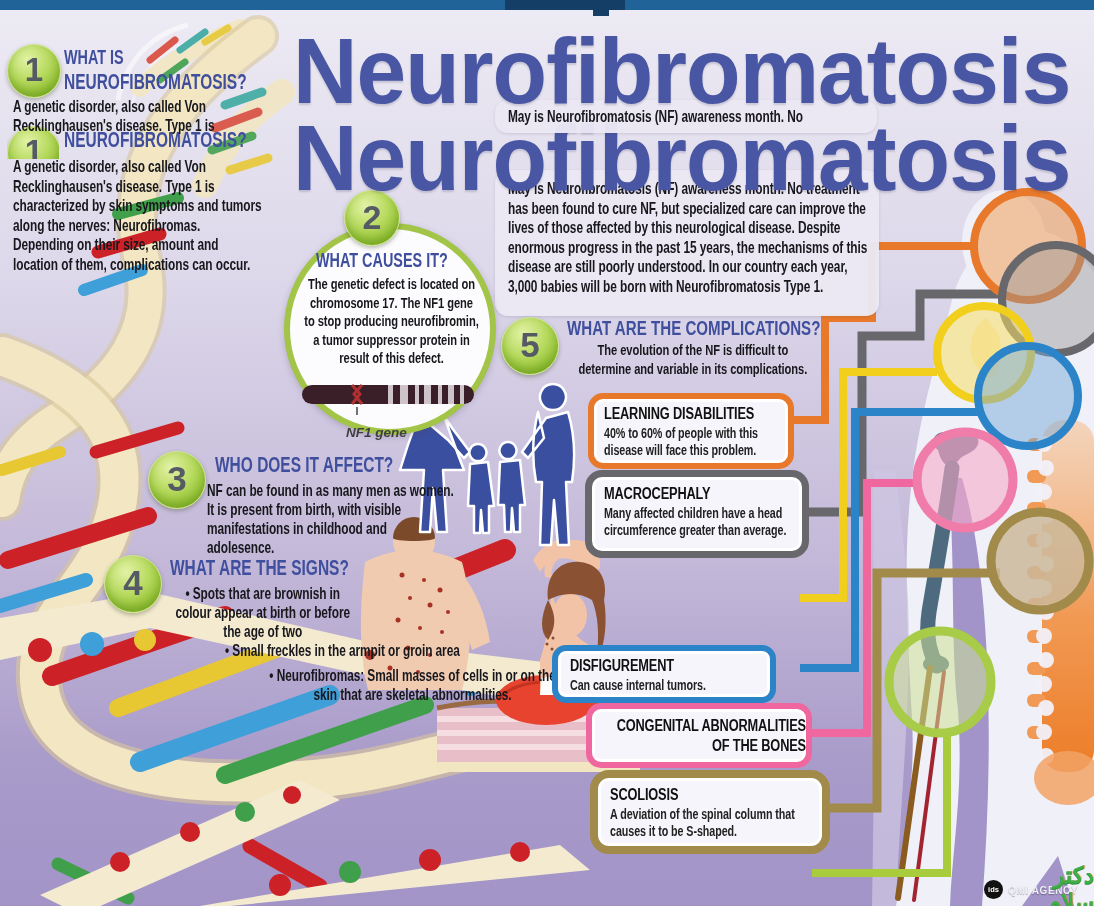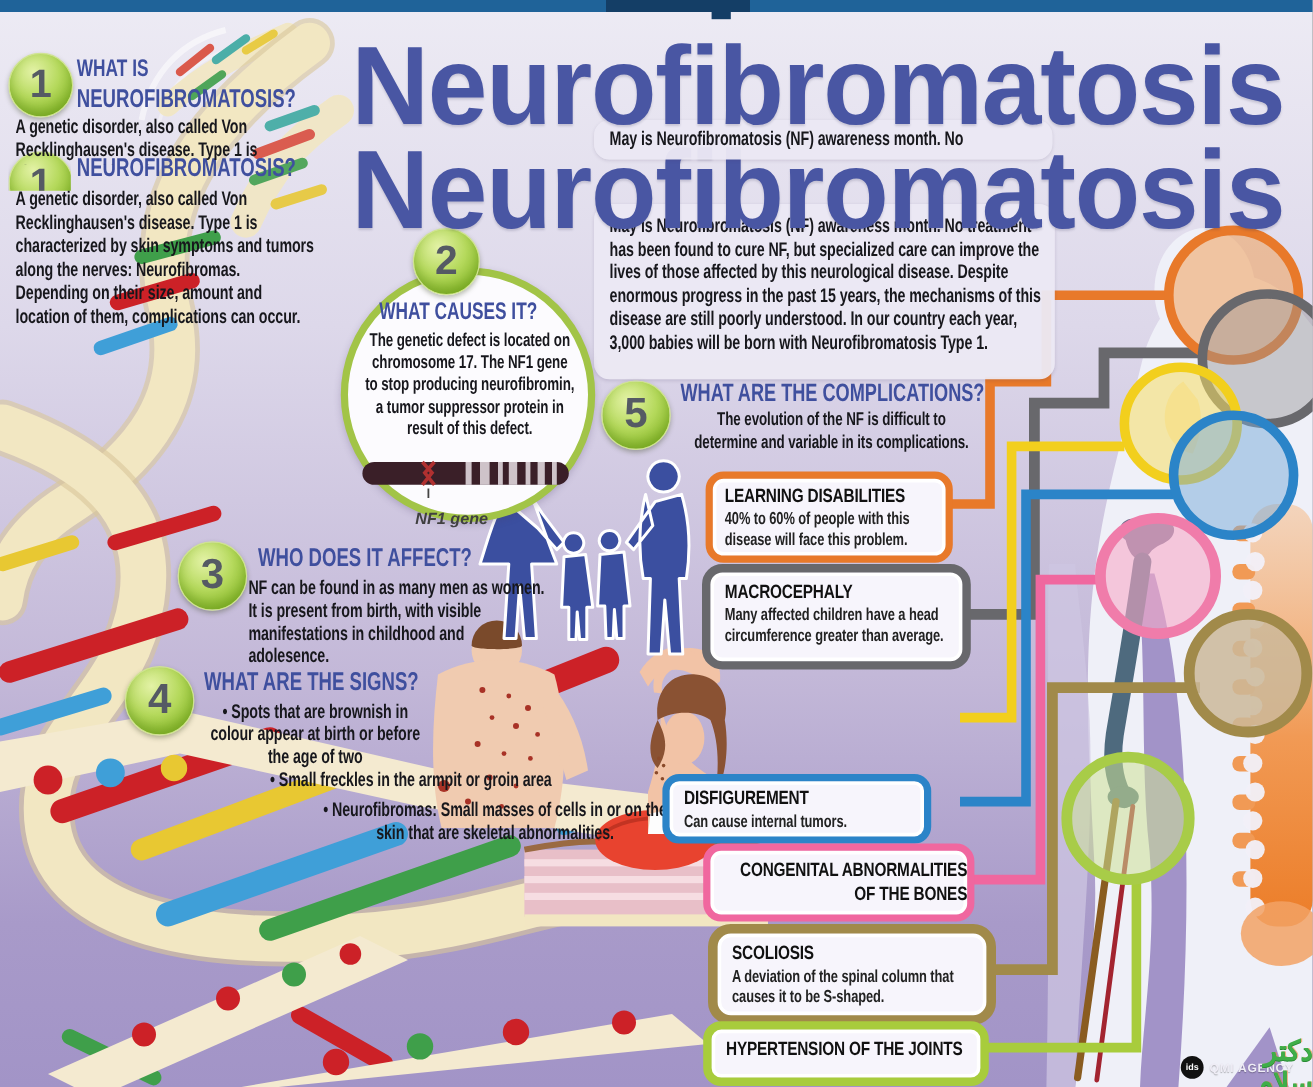--- a/index.html
+++ b/index.html
@@ -337,21 +337,18 @@
     <div class="bt">DISFIGUREMENT</div>
     <div class="bb">Can cause internal tumors.</div>
   </div>
   <div class="abs cbox b-pink" style="left:586px;top:703px;width:202px;height:46px;padding:7px 0 0 12px;text-align:right;">
     <div class="bt" style="white-space:normal;width:125%;line-height:1.25;">CONGENITAL ABNORMALITIES OF THE BONES</div>
   </div>
   <div class="abs cbox b-khaki" style="left:590px;top:770px;width:212px;height:60px;padding:8px 0 0 12px;">
     <div class="bt">SCOLIOSIS</div>
     <div class="bb">A deviation of the spinal column that causes it to be S-shaped.</div>
   </div>
-  <div class="abs cbox b-green" style="left:586px;top:851px;width:212px;height:32px;padding:8px 0 0 12px;">
-    <div class="bt">HYPERTENSION OF THE JOINTS</div>
-  </div>
 
   <div class="abs ids-badge" style="left:984px;top:880px;">ids</div>
   <div class="abs credit" style="left:1008px;top:885px;">QMI AGENCY</div>
   <div class="abs fa-logo" style="left:1008px;top:862px;">دکتر سلام</div>
 
 </div>
 
 </body></html>

